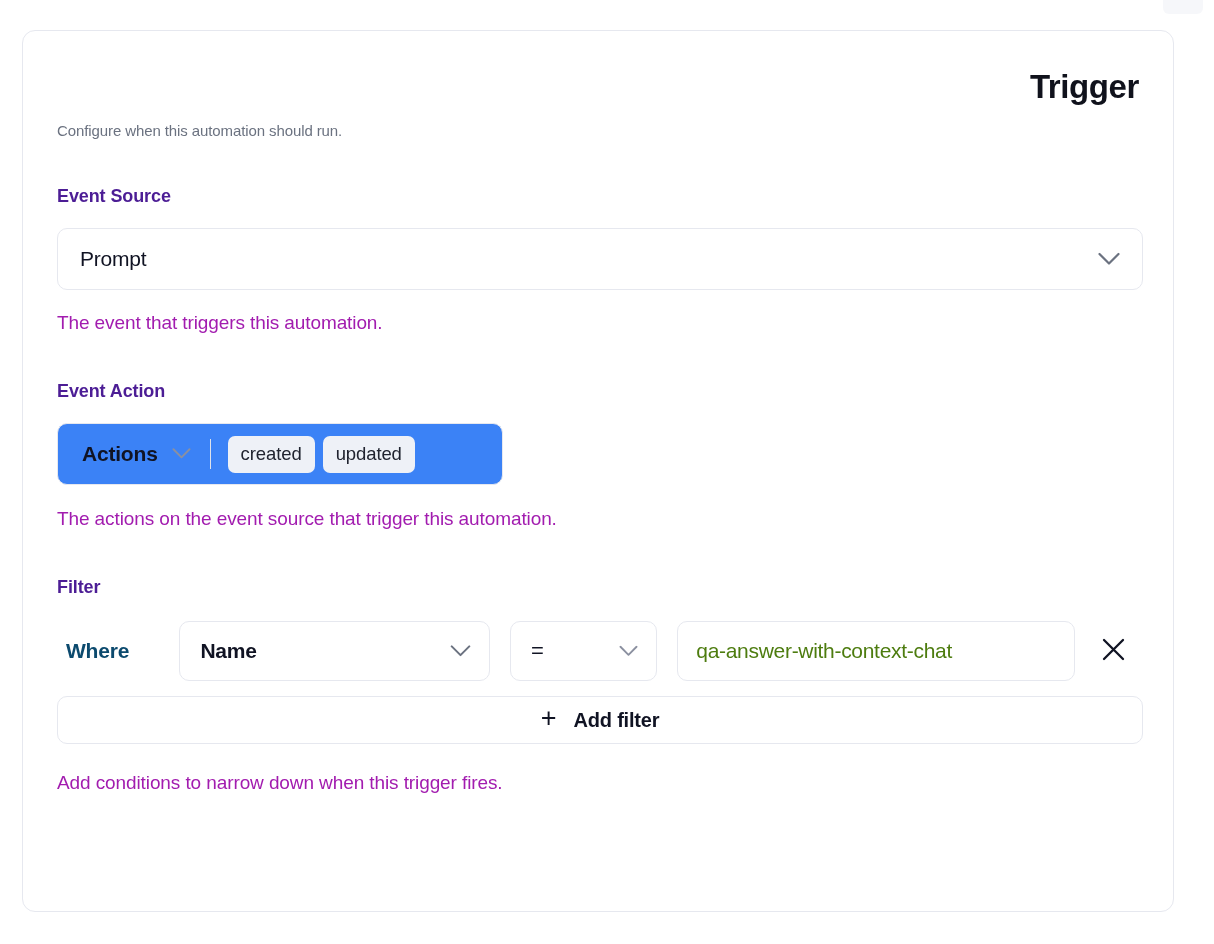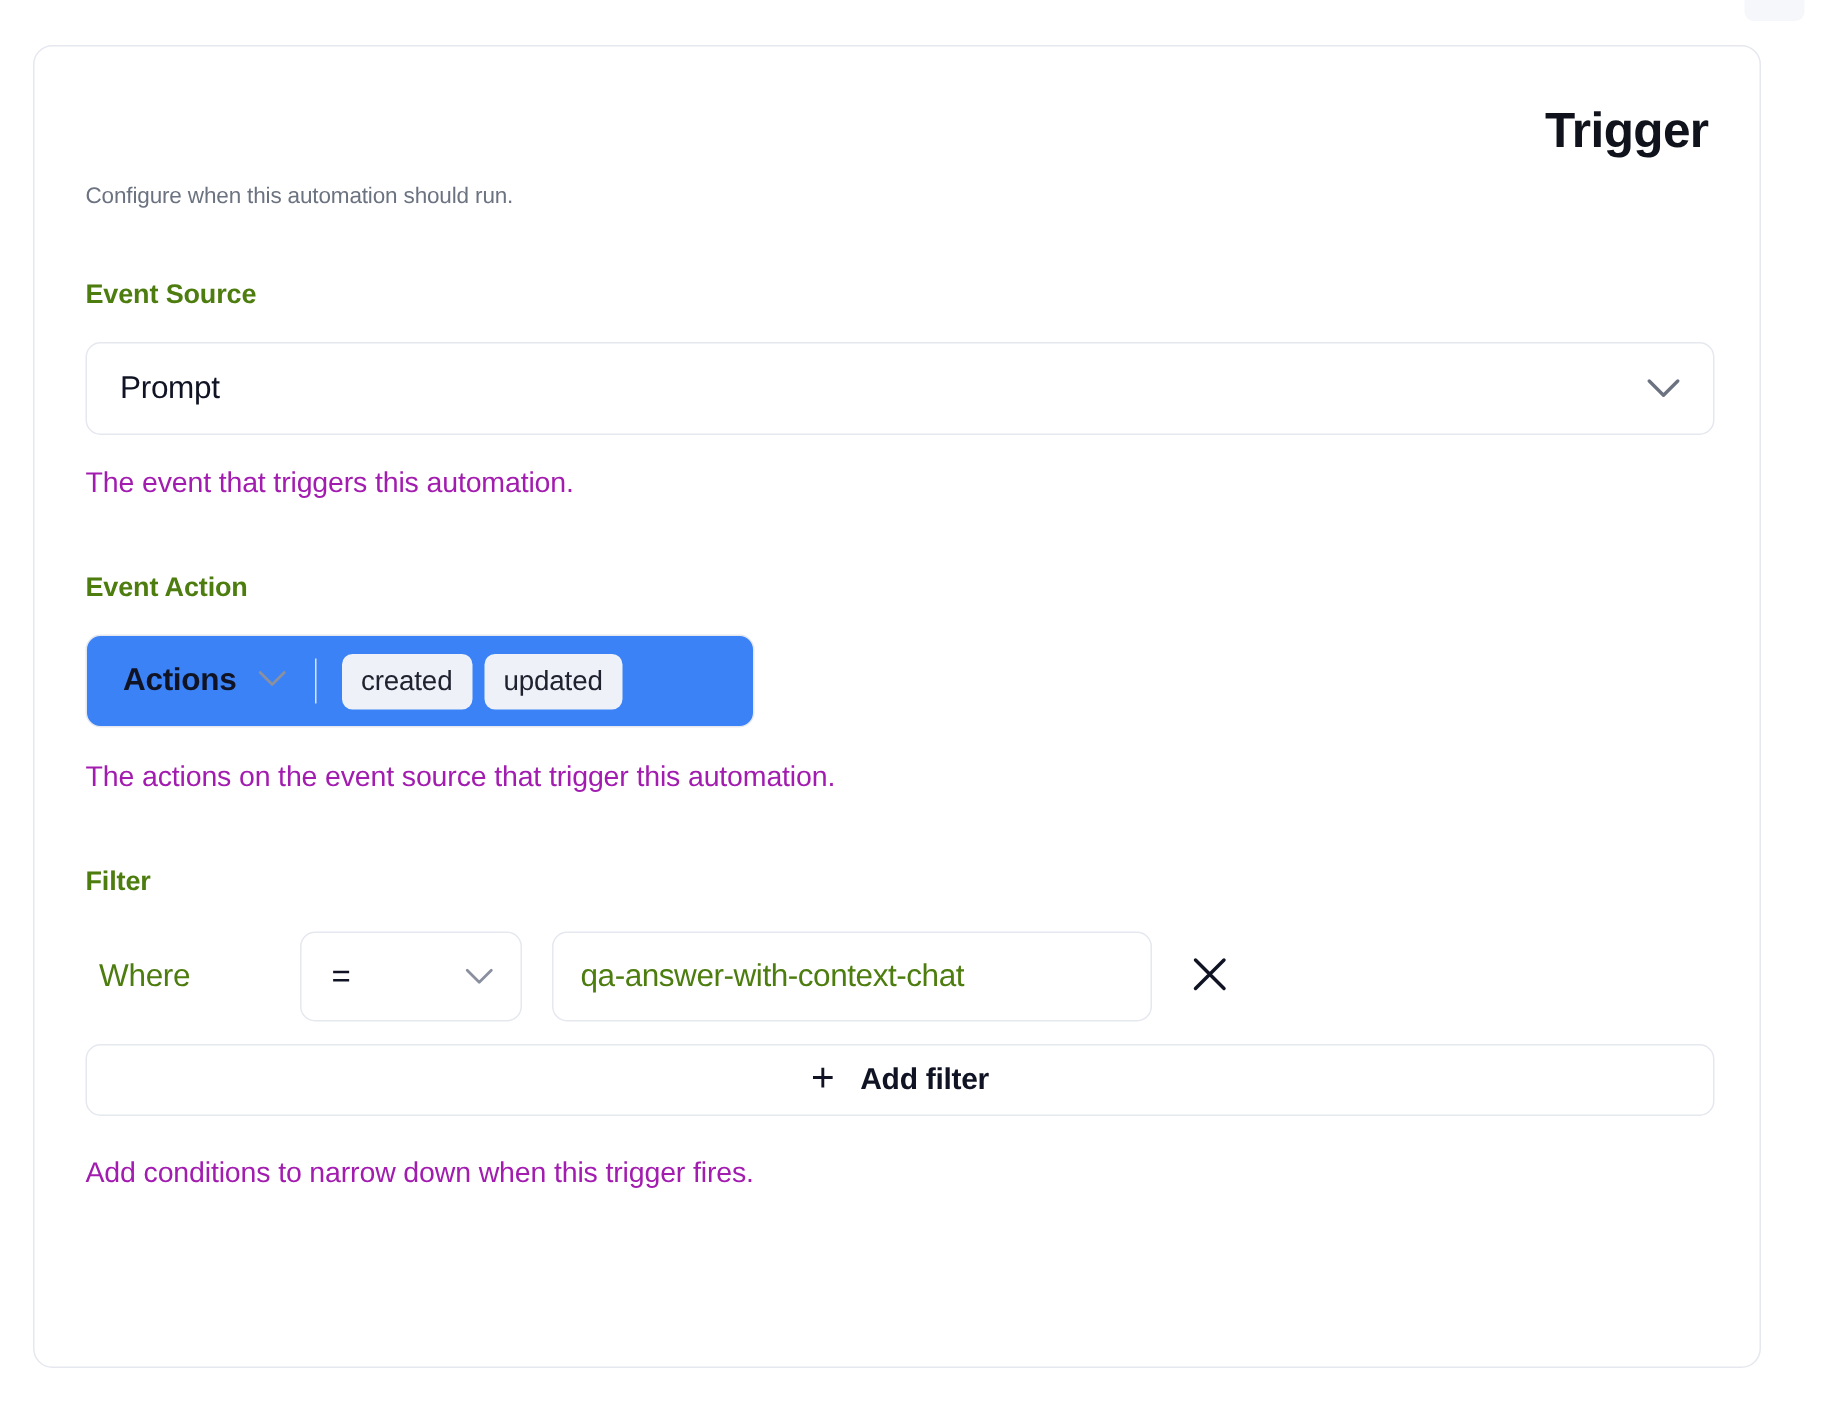--- a/index.html
+++ b/index.html
@@ -62,21 +62,21 @@
     font-weight: 400;
     color: #6b7280;
     margin: 0;
     padding-top: 17px;
     letter-spacing: -0.1px;
   }
 
   .field-label {
     font-size: 18px;
     font-weight: 600;
-    color: #4d7c0f;
+    color: #4c1d95;
     letter-spacing: -0.1px;
   }
 
   .help-text {
     font-size: 19px;
     font-weight: 400;
     color: #a21caf;
     letter-spacing: -0.1px;
   }
 
@@ -165,22 +165,22 @@
   .section-filter { margin-top: 47px; }
 
   .filter-row {
     margin-top: 22px;
     display: flex;
     align-items: center;
     height: 62px;
   }
   .where-label {
     font-size: 21px;
-    font-weight: 400;
-    color: #4d7c0f;
+    font-weight: 700;
+    color: #0c4a6e;
     letter-spacing: -0.2px;
     width: 123px;
     padding-left: 9px;
   }
   .filter-select {
     position: relative;
     height: 60px;
     border: 1px solid #e6e8ef;
     border-radius: 10px;
     background: #ffffff;
@@ -307,20 +307,28 @@
 
       <span class="help-text">The actions on the event source that trigger this automation.</span>
     </div>
 
     <div class="section-filter">
       <span class="field-label">Filter</span>
 
       <div class="filter-row">
         <span class="where-label">Where</span>
 
+        <div class="filter-select field">
+          <span class="value">Name</span>
+          <span class="chev">
+            <svg width="21" height="12" viewBox="0 0 22 13" fill="none" xmlns="http://www.w3.org/2000/svg">
+              <path d="M1.5 1.5L11 11L20.5 1.5" stroke="#6b7280" stroke-width="2.2" stroke-linecap="round" stroke-linejoin="round"></path>
+            </svg>
+          </span>
+        </div>
 
         <div class="filter-select op">
           <span class="value">=</span>
           <span class="chev">
             <svg width="19" height="11" viewBox="0 0 22 13" fill="none" xmlns="http://www.w3.org/2000/svg">
               <path d="M1.5 1.5L11 11L20.5 1.5" stroke="#8b90a0" stroke-width="2.2" stroke-linecap="round" stroke-linejoin="round"></path>
             </svg>
           </span>
         </div>
 

